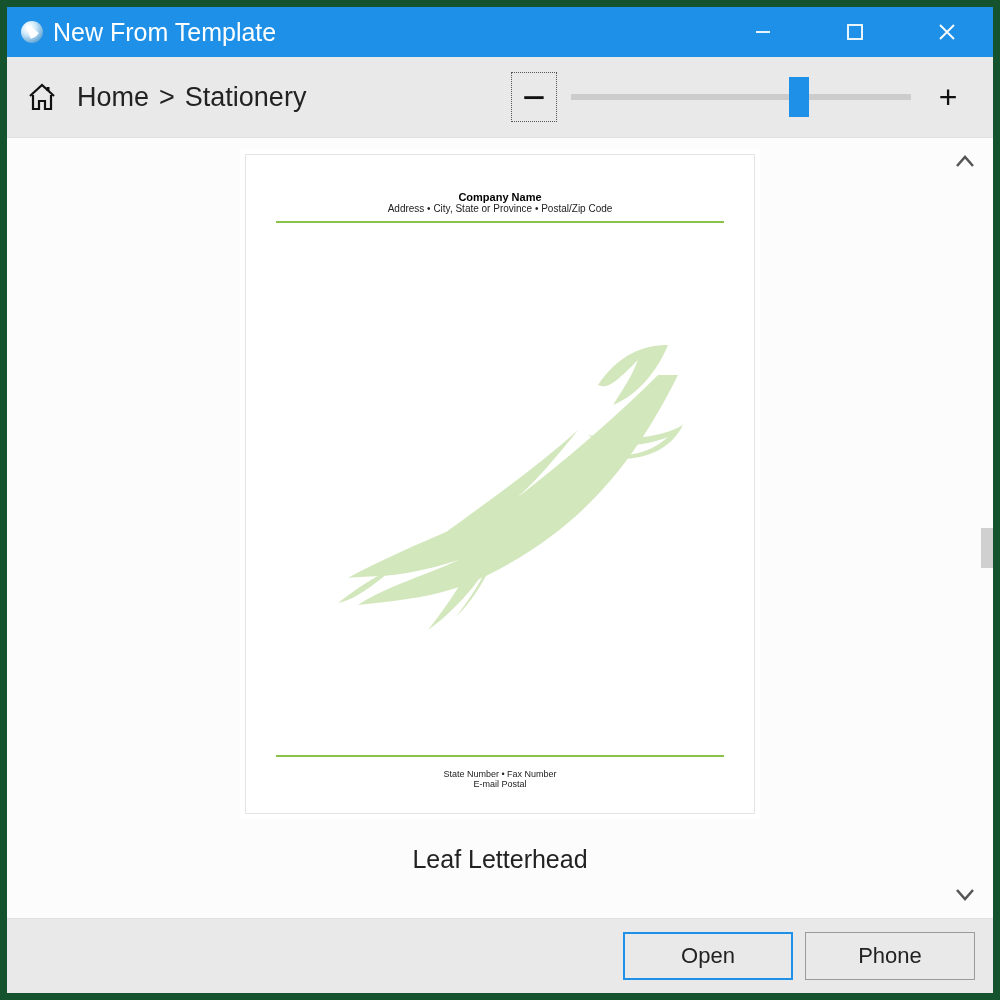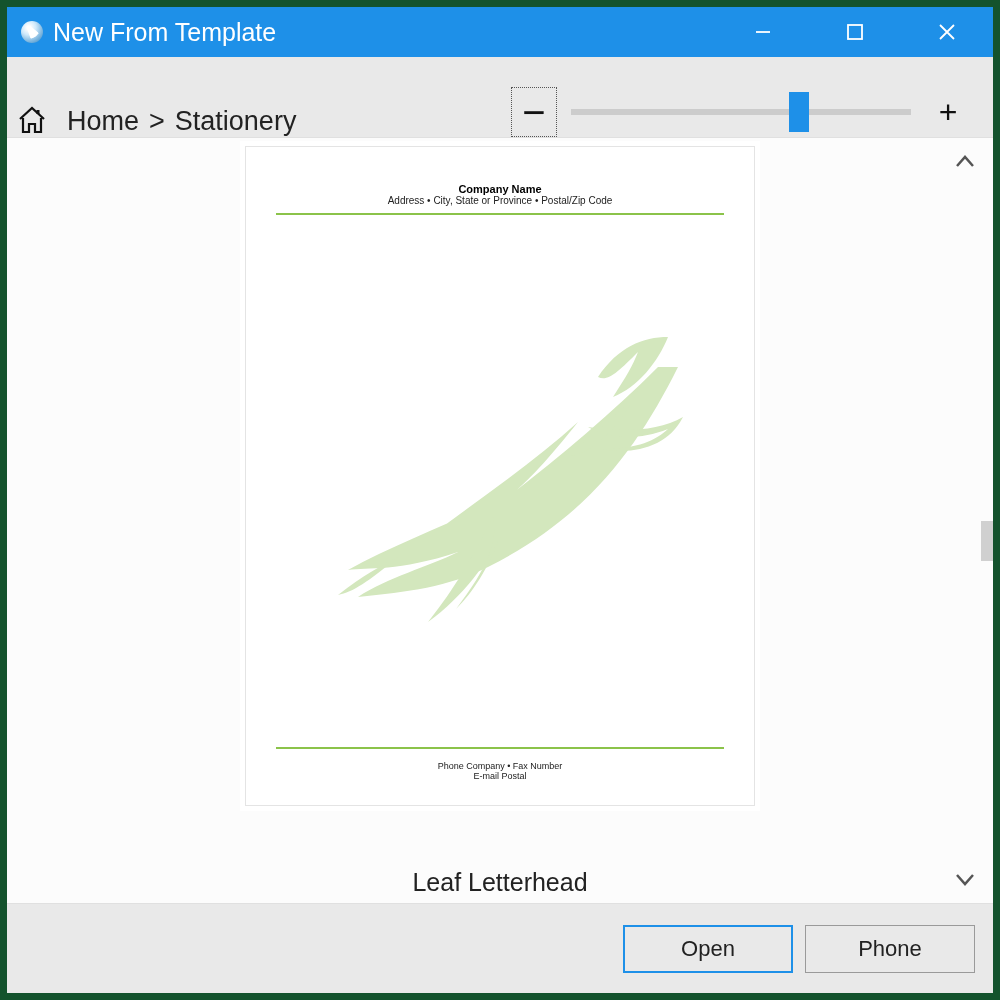--- a/index.html
+++ b/index.html
@@ -51,22 +51,22 @@
     width: 92px; height: 100%;
     display: flex; align-items: center; justify-content: center;
     color: #fff;
   }
   .title-btn svg { width: 18px; height: 18px; stroke: #fff; stroke-width: 1.8; fill: none; }
 
   
   .toolbar {
     height: 80px;
     background: #e9e9e9;
-    display: flex; align-items: flex-end;
-    padding: 0 22px 0 8px;
+    display: flex; align-items: center;
+    padding: 0 22px 0 18px;
   }
   .home-icon-wrap {
     width: 34px; height: 34px;
     display: flex; align-items: center; justify-content: center;
     margin-right: 18px;
   }
   .home-icon-wrap svg { width: 32px; height: 32px; stroke:#111; stroke-width:2.2; fill:none; }
   .breadcrumb { font-size: 27px; color:#222; display:flex; align-items:center; gap:10px; }
   .breadcrumb .sep { color:#222; font-size:27px; }
   .spacer { flex:1; }
@@ -112,23 +112,23 @@
     display:flex; align-items:center; justify-content:center;
     color:#555;
   }
   .scroll-arrow.up { top:10px; }
   .scroll-arrow.down { bottom:10px; }
   .scroll-arrow svg { width:22px; height:22px; stroke:#555; stroke-width:2.5; fill:none; }
 
   .template-card {
     position:absolute;
     left:50%;
-    top:8px;
+    top:16px;
     transform: translateX(-50%);
-    display:flex; flex-direction:column; align-items:center;gap:48px;
+    display:flex; flex-direction:column; align-items:center;
   }
   .page-preview {
     width: 510px; height: 660px;
     background:#fff;
     box-shadow: 0 0 0 5px #fff, 0 2px 3px rgba(0,0,0,0.05);
     border: 1px solid #e4e4e4;
     position:relative;
     overflow:hidden;
   }
   .pv-header {
@@ -153,28 +153,28 @@
   .leaf-art {
     position:absolute;
     left:92px; top:190px;
     width:360px; height:300px;
   }
   .leaf-art path {
     fill:#d3e7bd;
     stroke:none;
   }
   .template-caption {
-    margin-top: 14px;
+    margin-top: 31px;
     font-size: 25px;
     color:#222;
   }
 
   
   .footer {
-    height: 89px;
+    height: 74px;
     background:#e9e9e9;
     display:flex; align-items:center; justify-content:flex-end;
     padding: 0 18px;
     gap: 12px;
   }
   .footer-btn {
     width: 170px; height: 48px;
     background:#e9e9e9;
     border: 1px solid #9a9a9a;
     font-size: 22px;
@@ -272,21 +272,21 @@
           <path d="M340 30 C300 110 250 180 150 230 C110 250 70 255 20 260 C50 240 90 230 120 215 C60 235 30 230 10 233 C60 205 130 180 175 155 C140 185 115 200 80 208 C130 170 190 130 240 85 C200 135 180 155 150 175 C210 130 270 80 320 30 Z"></path>
           <path d="M260 40 C280 10 305 0 330 0 C320 25 300 50 275 60 C288 40 295 28 300 15 C280 35 270 45 260 40 Z"></path>
           <path d="M250 90 C280 95 320 95 345 80 C330 110 295 118 265 112 C300 112 318 103 330 92 C300 104 270 102 250 90 Z"></path>
           <path d="M155 180 C130 230 110 260 90 285 C125 260 150 225 165 195 C148 235 135 255 118 272 C150 230 160 205 155 180 Z"></path>
           <path d="M60 220 C30 245 15 255 0 258 C25 238 45 228 60 220 Z"></path>
           <path d="M225 120 C255 100 290 70 305 45 C280 95 250 120 225 120 Z"></path>
         </svg>
 
         <div class="pv-bot-line"></div>
         <div class="pv-footer">
-          <div>Phone Company • Fax Number</div>
+          <div>State Number • Fax Number</div>
           <div>E-mail Postal</div>
         </div>
       </div>
       <div class="template-caption">Leaf Letterhead</div>
     </div>
   </div>
 
   <div class="footer">
     <div class="footer-btn primary">
       <span>Open</span>

